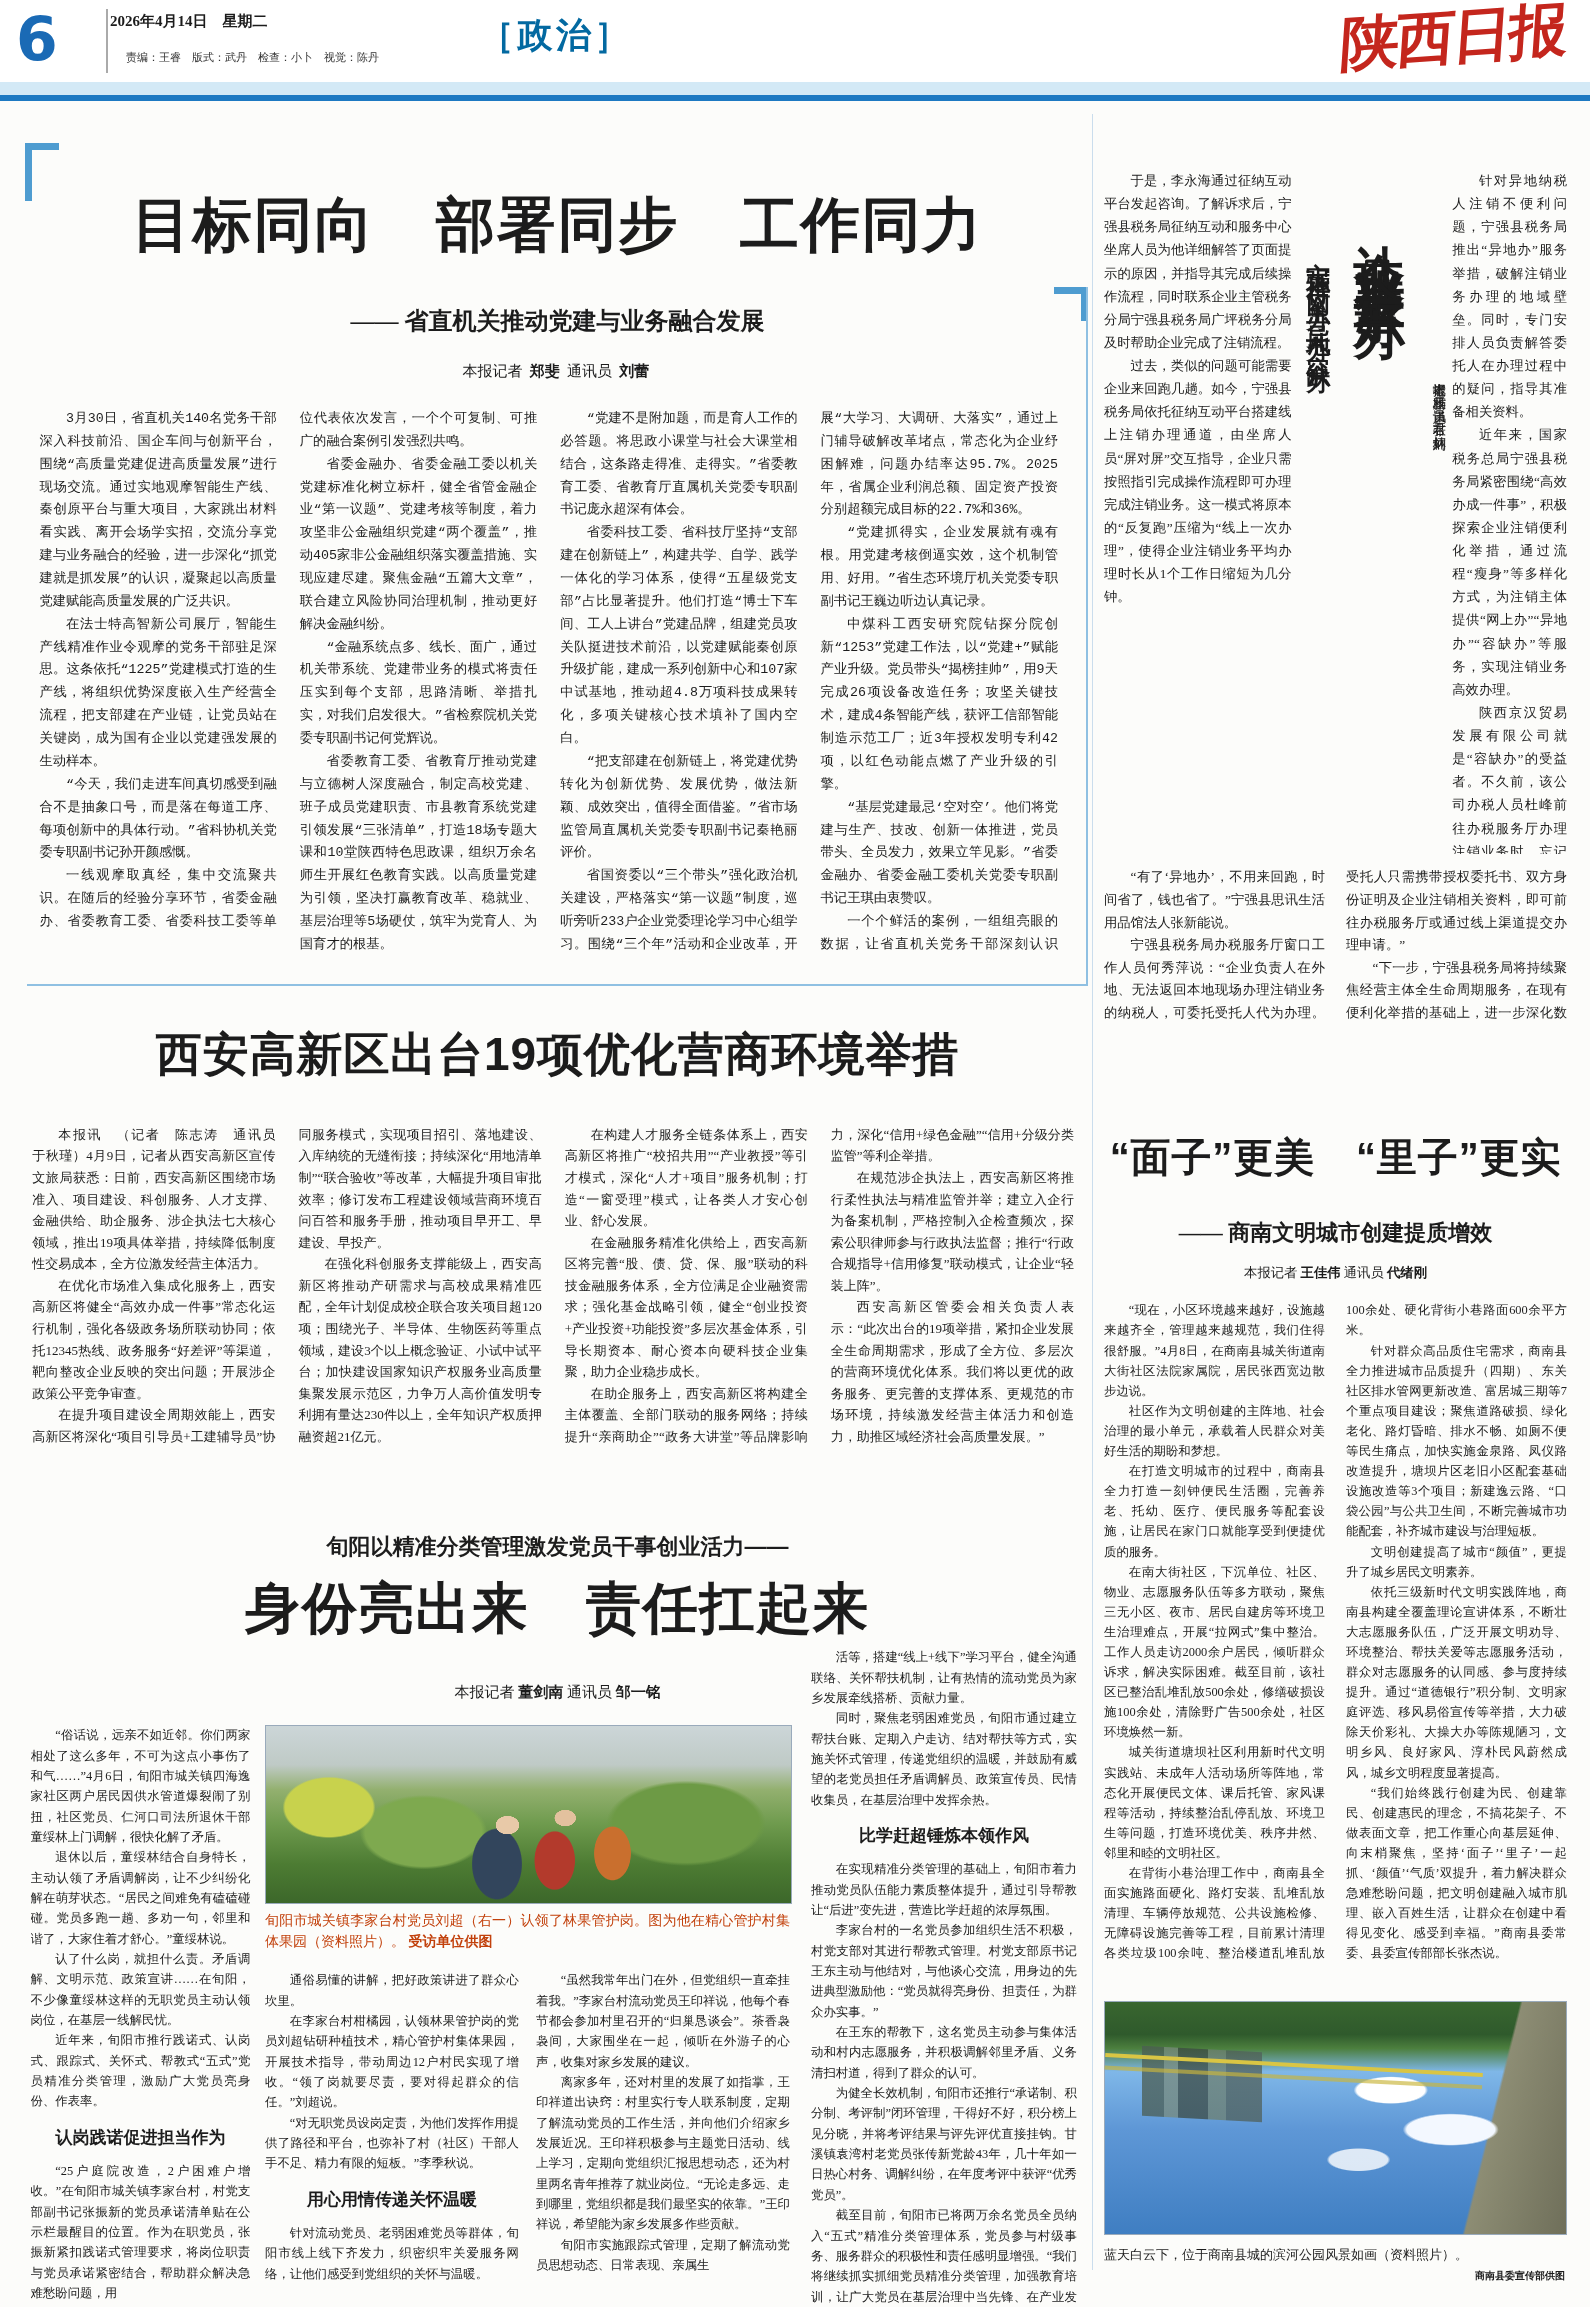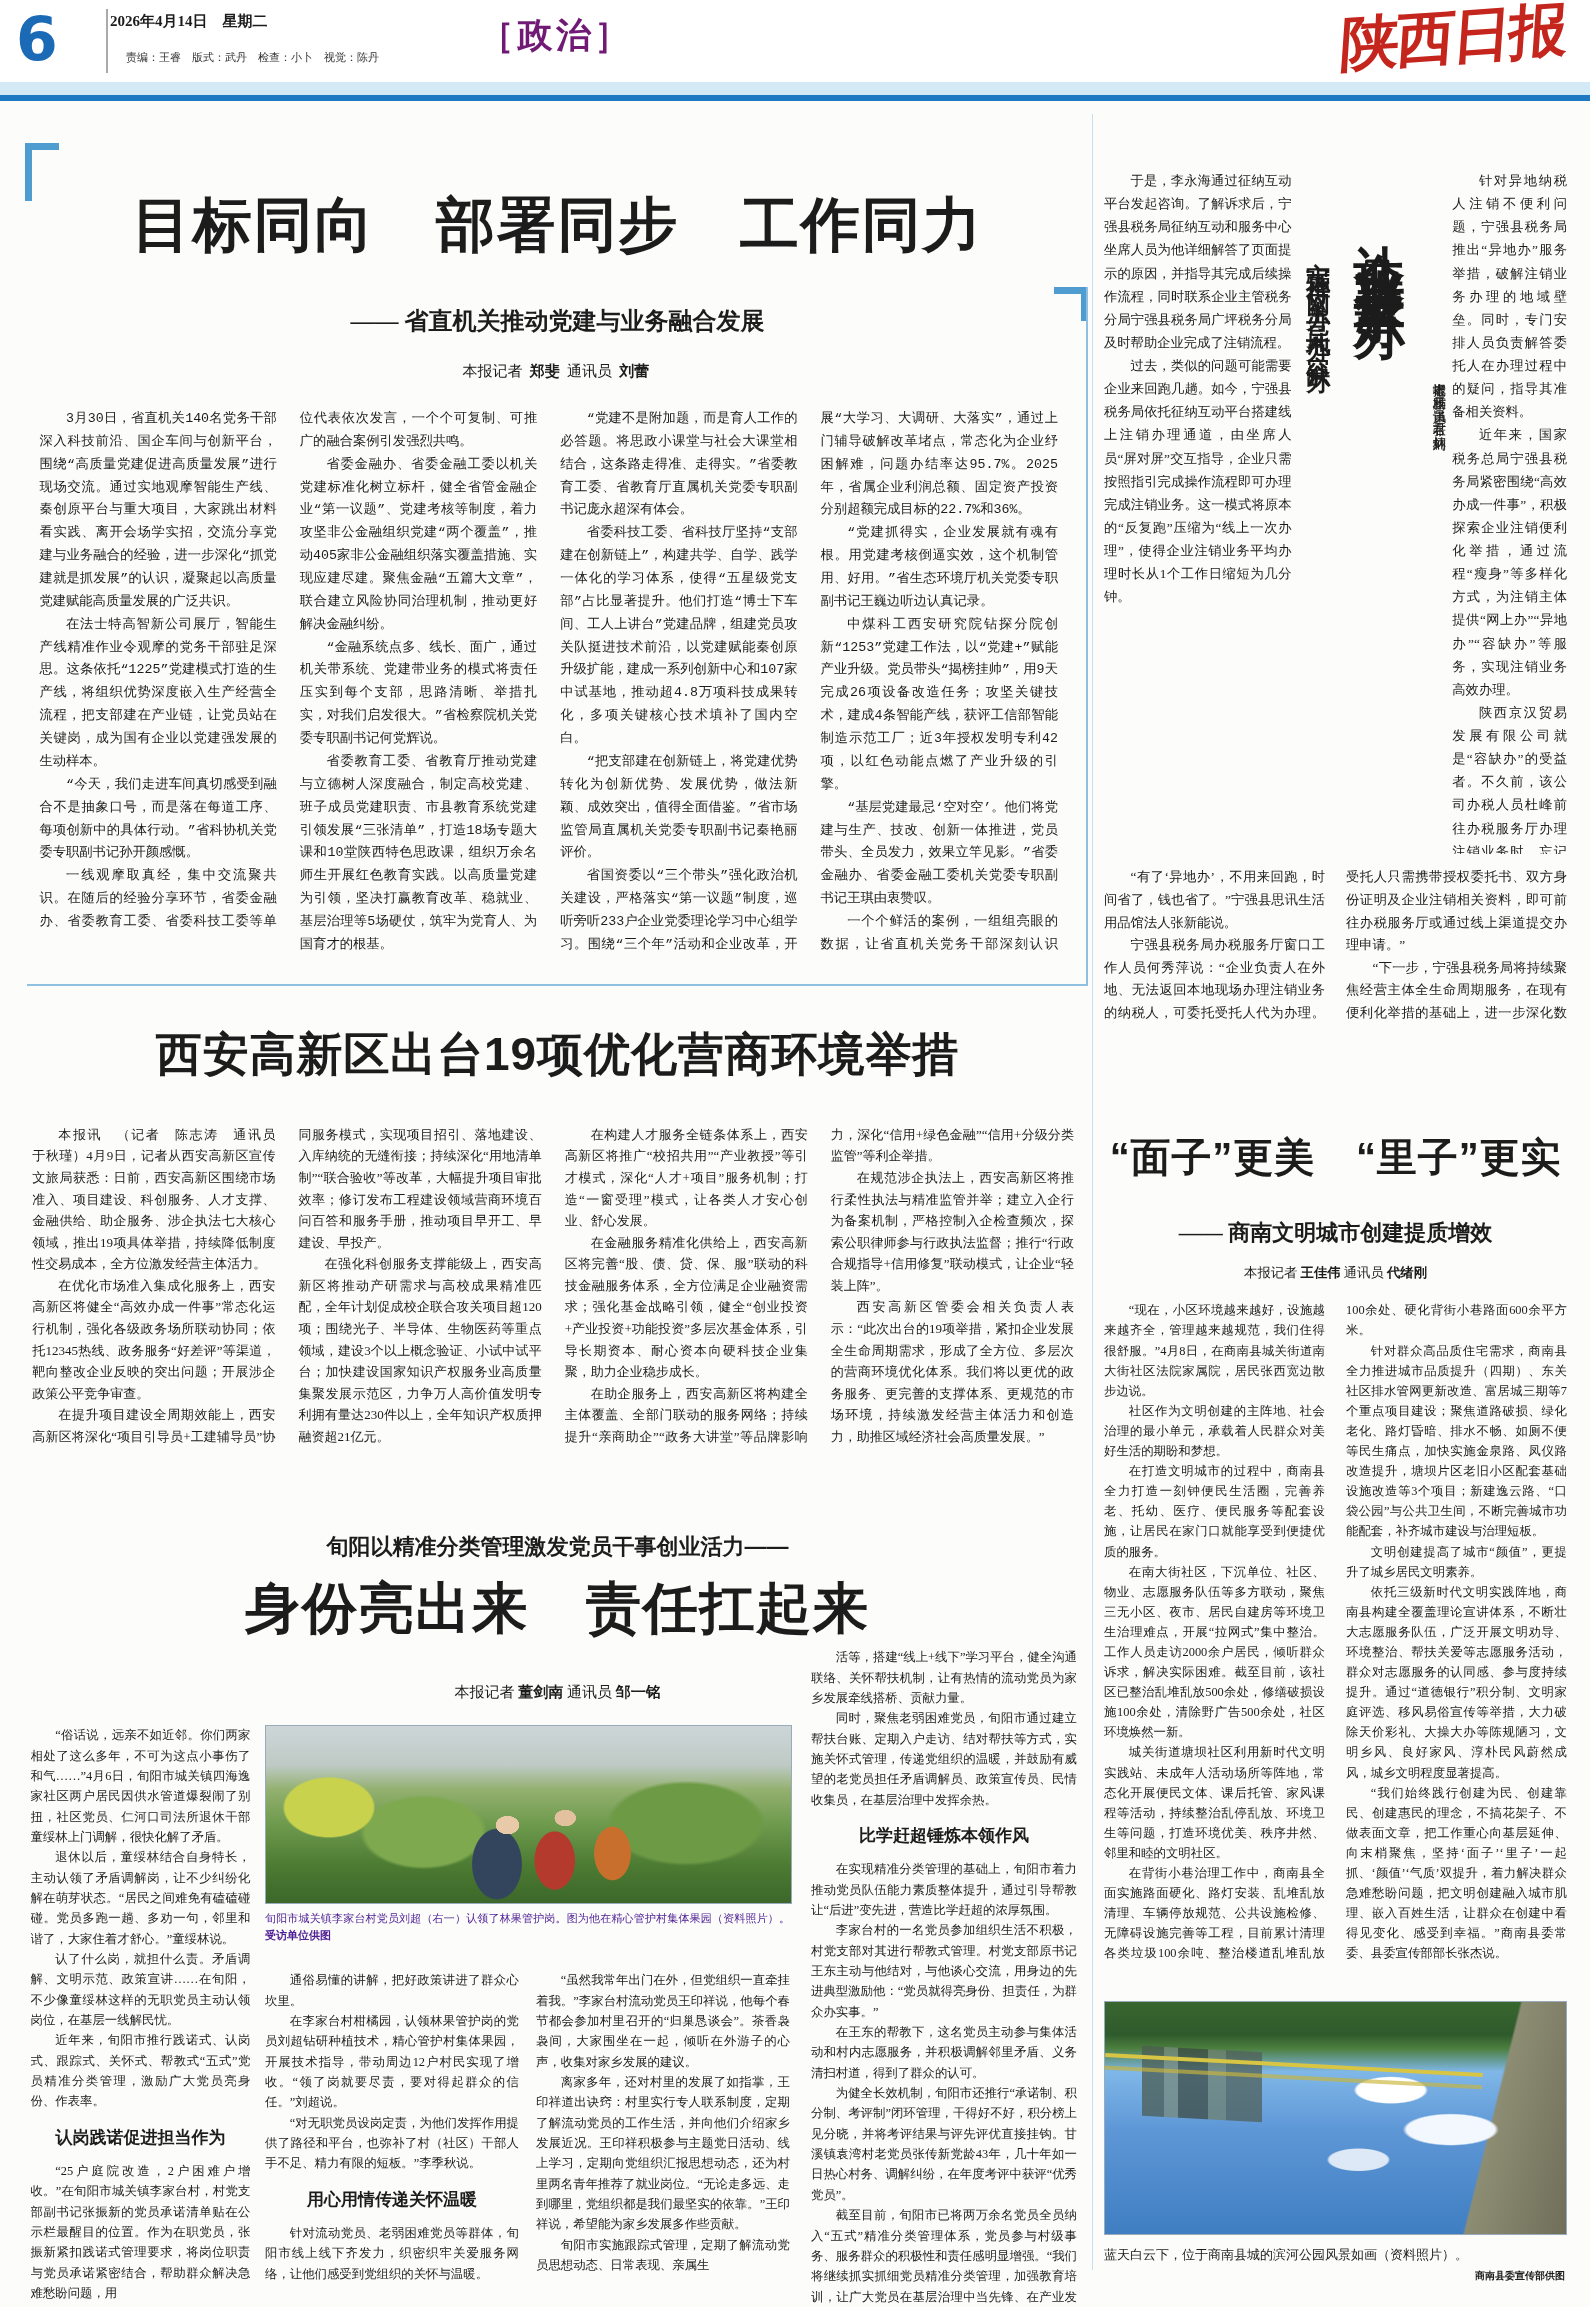--- a/index.html
+++ b/index.html
@@ -7,21 +7,21 @@
        font-family:"Liberation Serif","DejaVu Serif",serif;overflow:hidden;}
   
   .hdr{position:absolute;top:0;left:0;width:1590px;height:82px;background:#fff;}
   .pagenum{position:absolute;left:16px;top:3.5px;font-family:"DejaVu Sans",sans-serif;
            font-weight:700;font-size:60px;color:#1a6ab5;}
   .hdr-rule{position:absolute;left:106px;top:9px;width:1.8px;height:64px;background:#aaa;}
   .hdr-date{position:absolute;left:110px;top:12.4px;font-size:15px;font-weight:700;}
   .hdr-credits{position:absolute;left:126px;top:50px;font-size:11px;color:#333;
                font-family:"Liberation Sans",sans-serif;}
   .hdr-section{position:absolute;left:479px;top:12.4px;font-size:35px;font-weight:900;
-               color:#701a75;font-family:"Liberation Sans",sans-serif;letter-spacing:3.5px;}
+               color:#0369a1;font-family:"Liberation Sans",sans-serif;letter-spacing:3.5px;}
   .masthead{position:absolute;right:25px;top:1.8px;font-size:59px;font-weight:900;color:#c4261d;
             font-family:"DejaVu Serif",serif;transform:rotate(-4deg) skewX(-8deg);
             letter-spacing:-2.7px;line-height:1.2;}
   .band{position:absolute;top:82px;left:0;width:1590px;height:13.3px;background:#d3e9f6;}
   .band-line{position:absolute;top:95px;left:0;width:1590px;height:6.2px;background:#1d79c2;}
   
   .zone-left{position:absolute;left:27px;top:114px;width:1061px;}
   .v-divider{position:absolute;left:1092px;top:114px;width:0.9px;height:2156px;background:#cadded;}
   .zone-right{position:absolute;left:1104px;top:114px;width:463px;}
   
@@ -64,21 +64,21 @@
     background:
       radial-gradient(23px 18px at 46% 56%, #e8c9a8 0 50%, transparent 52%),
       radial-gradient(21px 16px at 57% 52%, #e3c19e 0 50%, transparent 52%),
       radial-gradient(53px 75px at 44% 78%, #32455c 0 46%, transparent 48%),
       radial-gradient(43px 62px at 55% 76%, #b33a2c 0 46%, transparent 48%),
       radial-gradient(39px 57px at 66% 72%, #c96f2e 0 46%, transparent 48%),
       radial-gradient(80px 53px at 12% 46%, #c8d24d 0 55%, transparent 58%),
       radial-gradient(106px 62px at 30% 60%, #7ea94f 0 55%, transparent 60%),
       radial-gradient(133px 71px at 80% 55%, #6d9a45 0 55%, transparent 60%),
       linear-gradient(180deg,#ccd6d8 0%,#bfcac6 22%,#93b06f 36%,#6f9b4e 55%,#4d7c33 78%,#3c672a 100%);}
-  .caption{font-size:11px;line-height:1.5;color:#4c1d95;}
+  .caption{font-size:14px;line-height:1.5;color:#c2410c;}
   .cap-bot{position:absolute;left:238px;top:185px;width:525px;}
   .credit{font-weight:700;font-family:"Liberation Sans",sans-serif;white-space:nowrap;}
   .col-a{left:238px;top:245px;width:254px;height:398px;}
   .col-b{left:509px;top:245px;width:254px;height:398px;}
   .col-r{left:784px;top:-78px;width:266px;height:721px;}
   
   .nq{position:relative;padding-top:55px;height:928px;}
   .nq-row1{display:flex;height:685px;}
   .nq-colL{width:206px;font-size:13.3px;line-height:1.74;overflow:hidden;}
   .nq-kicker{writing-mode:vertical-rl;font-family:"Liberation Sans",sans-serif;font-weight:700;

